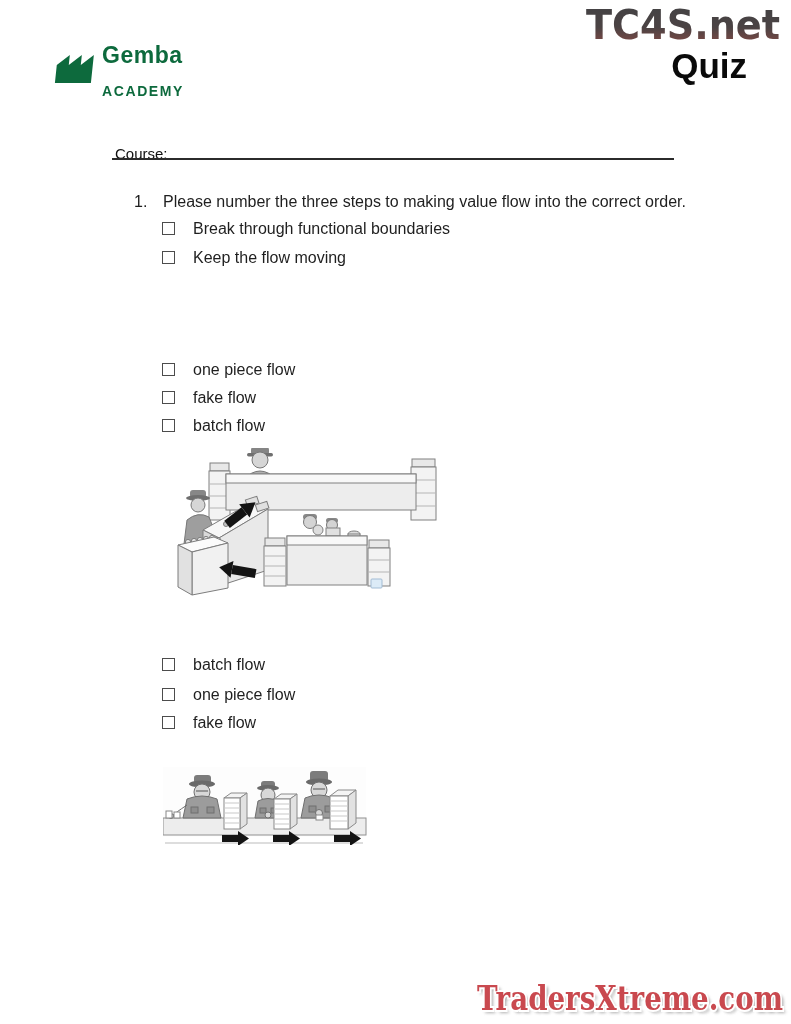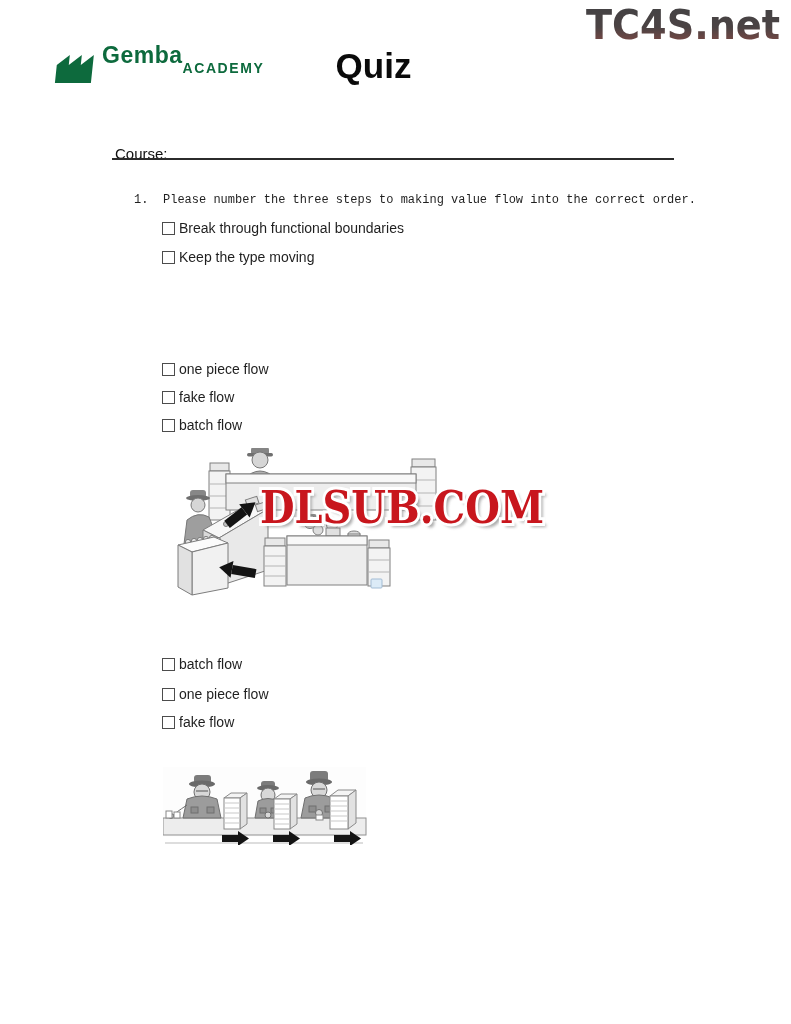--- a/index.html
+++ b/index.html
@@ -1,34 +1,34 @@
 <!DOCTYPE html>
 <html><head>
 <meta charset="utf-8">
 <style>
   html,body{margin:0;padding:0;background:#fff;}
   .page{position:relative;width:791px;height:1024px;background:#ffffff;overflow:hidden;
         font-family:"Liberation Sans",sans-serif;color:#1c1c1c;}
   .tc4s{position:absolute;left:583px;top:1px;}
   .logo{position:absolute;left:50px;top:44px;display:flex;align-items:flex-start;gap:5px;}
-  .logo-text{display:flex;flex-direction:row;}
+  .logo-text{display:flex;flex-direction:column;}
   .logo-name{font-size:23px;font-weight:bold;color:#0d6a3d;line-height:1.0;letter-spacing:0.5px;}
   .logo-sub{font-size:14px;font-weight:bold;color:#0d6a3d;letter-spacing:1.6px;margin-top:16px;}
-  .title{position:absolute;left:0;top:46px;width:747px;text-align:center;
+  .title{position:absolute;left:0;top:46px;width:747px;text-align:right;
          font-size:35px;font-weight:bold;color:#0a0a0a;}
   .meta{position:absolute;left:115px;top:124px;font-size:15px;color:#111;}
   .meta-row{display:flex;height:17.5px;align-items:center;margin-top:21px;}
   .meta-label{width:93px;}
   .rule{position:absolute;left:112px;top:158px;width:562px;height:2px;background:#2b2b2b;}
-  .q{position:absolute;left:134px;font-size:12px;color:#1f1f1f;font-family:Liberation Mono, monospace;}
+  .q{position:absolute;left:134px;font-size:16px;color:#1f1f1f;}
   .qnum{display:inline-block;width:29px;}
   .opt{position:absolute;left:162px;display:flex;align-items:center;}
   .checkbox{width:13px;height:13px;box-sizing:border-box;border:1.5px solid #4c4c4c;
             background:#fff;flex:0 0 auto;}
-  .opt-label{font-size:14px;color:#1f1f1f;margin-left:4px;line-height:13px;}
+  .opt-label{font-size:16px;color:#1f1f1f;margin-left:18px;line-height:13px;}
   .illus2{position:absolute;left:168px;top:448px;width:272px;height:148px;}
   .dlsub{position:absolute;left:250px;top:476px;width:304px;height:64px;}
   .illus3{position:absolute;left:163px;top:767px;width:205px;height:78px;}
   .traders{position:absolute;left:472px;top:977px;width:318px;height:46px;}
   svg{display:block;}
 </style>
 </head>
 <body>
 
 <div class="page">
@@ -65,21 +65,21 @@
 
   <div class="q" style="top:193px">
     <span class="qnum">1.</span><span>Please number the three steps to making value flow into the correct order.</span>
   </div>
   <div class="opt" style="top:222px">
     <span class="checkbox"></span>
     <span class="opt-label">Break through functional boundaries</span>
   </div>
   <div class="opt" style="top:251px">
     <span class="checkbox"></span>
-    <span class="opt-label">Keep the type moving</span>
+    <span class="opt-label">Keep the flow moving</span>
   </div>
 
   <div class="opt" style="top:363px">
     <span class="checkbox"></span>
     <span class="opt-label">one piece flow</span>
   </div>
   <div class="opt" style="top:391px">
     <span class="checkbox"></span>
     <span class="opt-label">fake flow</span>
   </div>
@@ -161,31 +161,20 @@
         <rect x="119" y="88" width="80" height="9" fill="#f8f8f8" stroke="#808080"></rect>
         <rect x="201" y="92" width="20" height="8" fill="#e8e8e8" stroke="#808080"></rect>
         <rect x="200" y="100" width="22" height="38" fill="#f3f3f3" stroke="#808080"></rect>
         <line x1="200" y1="112" x2="222" y2="112" stroke="#b5b5b5"></line>
         <line x1="200" y1="124" x2="222" y2="124" stroke="#b5b5b5"></line>
         <rect x="203" y="131" width="11" height="9" rx="1" fill="#dcebf7" stroke="#a3bcd4"></rect>
       </g>
     </svg>
   </div>
 
-  <div class="dlsub">
-    <svg width="304" height="64" viewBox="0 0 304 64">
-      <defs>
-          <filter id="dblur" x="-20%" y="-20%" width="140%" height="140%">
-            <feGaussianBlur stdDeviation="1.8"></feGaussianBlur>
-          </filter>
-        </defs>
-      <text x="156" y="51" text-anchor="middle" font-family="'DejaVu Serif',serif" font-weight="bold" font-size="44" fill="#8d8d8d" opacity="0.75" filter="url(#dblur)" textLength="284" lengthAdjust="spacingAndGlyphs">DLSUB.COM</text>
-      <text x="152" y="47" text-anchor="middle" font-family="'DejaVu Serif',serif" font-weight="bold" font-size="44" fill="#c8161d" stroke="#ffffff" stroke-width="6" paint-order="stroke" textLength="284" lengthAdjust="spacingAndGlyphs">DLSUB.COM</text>
-    </svg>
-  </div>
 
   <div class="opt" style="top:658px">
     <span class="checkbox"></span>
     <span class="opt-label">batch flow</span>
   </div>
   <div class="opt" style="top:688px">
     <span class="checkbox"></span>
     <span class="opt-label">one piece flow</span>
   </div>
   <div class="opt" style="top:716px">
@@ -267,14 +256,25 @@
         <rect x="59" y="68" width="16" height="7"></rect>
           <polygon points="75,64 75,79 86,71.5"></polygon>
         <rect x="110" y="68" width="16" height="7"></rect>
           <polygon points="126,64 126,79 137,71.5"></polygon>
         <rect x="171" y="68" width="16" height="7"></rect>
           <polygon points="187,64 187,79 198,71.5"></polygon>
       </g>
     </svg>
   </div>
 
+  <div class="traders">
+    <svg width="318" height="46" viewBox="0 0 318 46">
+      <defs>
+          <filter id="tblur" x="-20%" y="-20%" width="140%" height="140%">
+            <feGaussianBlur stdDeviation="1.4"></feGaussianBlur>
+          </filter>
+        </defs>
+      <text x="161" y="36" text-anchor="middle" font-family="'DejaVu Serif',serif" font-weight="bold" font-size="33" fill="#9a9a9a" opacity="0.8" filter="url(#tblur)" textLength="306" lengthAdjust="spacingAndGlyphs">TradersXtreme.com</text>
+      <text x="158" y="33" text-anchor="middle" font-family="'DejaVu Serif',serif" font-weight="bold" font-size="33" fill="#c9494f" stroke="#ffffff" stroke-width="4" paint-order="stroke" textLength="306" lengthAdjust="spacingAndGlyphs">TradersXtreme.com</text>
+    </svg>
+  </div>
 
 </div>
 
 </body></html>

